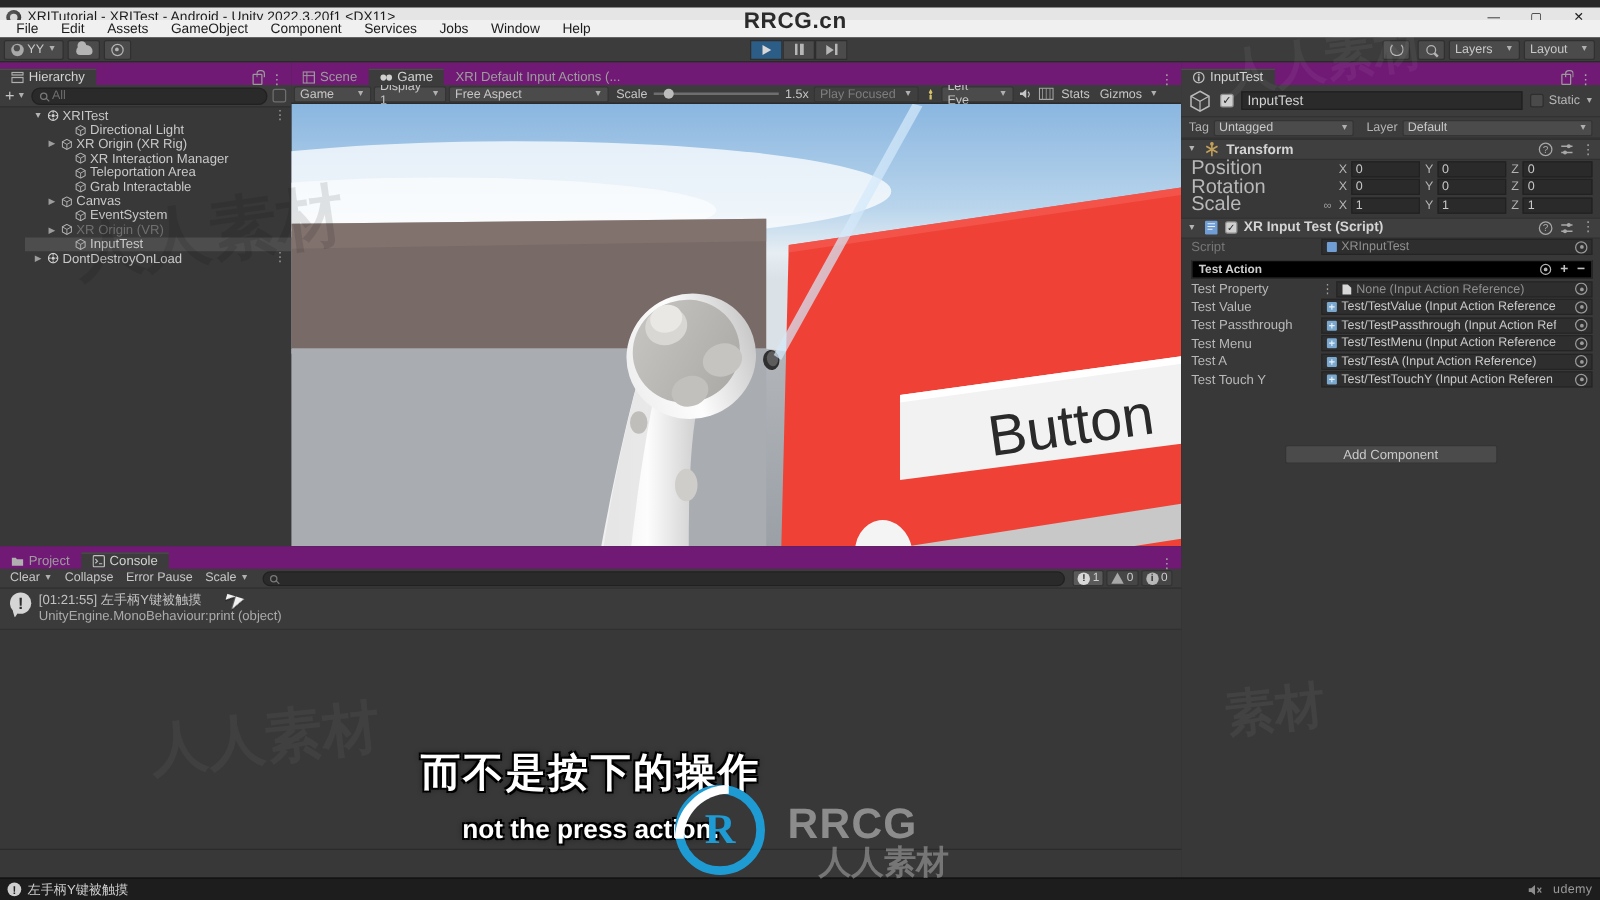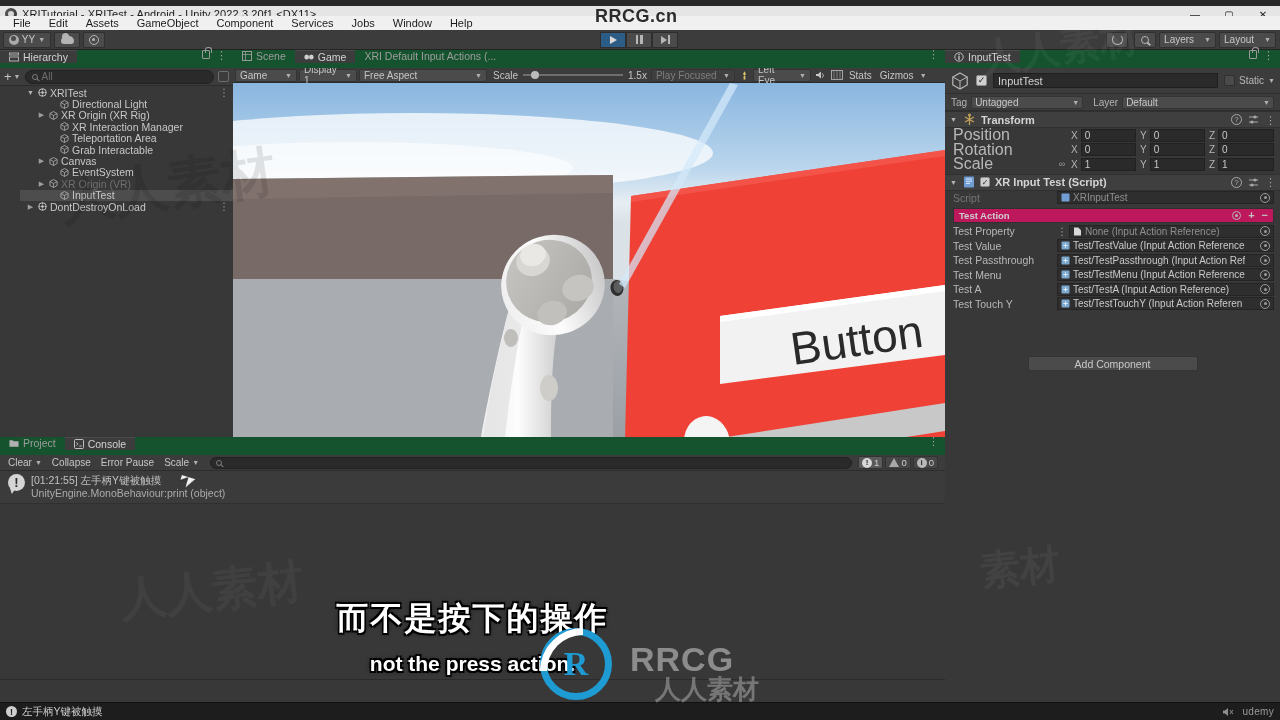--- a/index.html
+++ b/index.html
@@ -93,21 +93,21 @@
     display: flex; align-items: center; justify-content: space-between;
     padding: 0 4px; gap: 10px; color: #c8c8c8; font-size: 10px; min-width: 56px;
   }
   .undo-ic{width:11px;height:11px;border:1.5px solid #b4b4b4;border-radius:50%;border-top-color:transparent;}
   .search-ic { width:8px;height:8px;border:1.5px solid #b4b4b4;border-radius:50%;position:relative;}
   .search-ic::after{content:"";position:absolute;right:-3px;bottom:-2px;width:4px;height:1.5px;background:#b4b4b4;transform:rotate(45deg);}
 
   
   .panel { position: absolute; background: #383838; }
   .panel-tabbar {
-    height: 18px; background: #14532d; display: flex; align-items: flex-start;
+    height: 18px; background: #701a75; display: flex; align-items: flex-end;
     position: relative;
   }
   .ptab {
     display: flex; align-items: center; gap: 4px; padding: 0 9px;
     font-size: 10.5px; color: #9d9d9d; background: transparent;
   }
   .ptab.active { background: #3c3c3c; color: #d2d2d2; border-top: 1px solid #4c4c4c;}
   .ptab-ic { width: 10px; height: 10px; flex: none; }
   .tab-tools { margin-left: auto; display: flex; align-items: center; gap: 6px; padding-right: 6px; }
   .lock-ic { width:8px;height:9px;border:1.3px solid #9a9a9a;border-radius:1px;position:relative;}
@@ -224,21 +224,21 @@
     font-size:10px; color:#8f8f8f; overflow:hidden; white-space:nowrap;
   }
   .objfield.filled { color:#c9c9c9; }
   .objfield .ofic { width:9px;height:9px;flex:none; }
   .obj-dot {
     width:10px;height:10px;border:1.2px solid #9a9a9a;border-radius:50%;flex:none;
     display:flex;align-items:center;justify-content:center;
   }
   .obj-dot::after{content:"";width:3px;height:3px;border-radius:50%;background:#9a9a9a;}
   .section-bar {
-    height: 15px; background: #be185d; border:1px solid #303030; margin: 3px 6px 1px 8px;
+    height: 15px; background: #000000; border:1px solid #303030; margin: 3px 6px 1px 8px;
     display:flex; align-items:center; padding:0 5px; gap:6px;
     font-size:9.5px; color:#cfcfcf; font-weight:bold;
   }
   .section-tools{ margin-left:auto; display:flex; align-items:center; gap:7px; color:#c0c0c0;}
   .add-comp-wrap { display:flex; justify-content:center; padding-top: 13px; }
   .add-comp {
     width: 170px; height: 15px; background: #4b4b4b; border:1px solid #343434; border-radius:2px;
     display:flex; align-items:center;justify-content:center; font-size:10.5px; color:#c9c9c9;margin-top:32px;
   }
 

